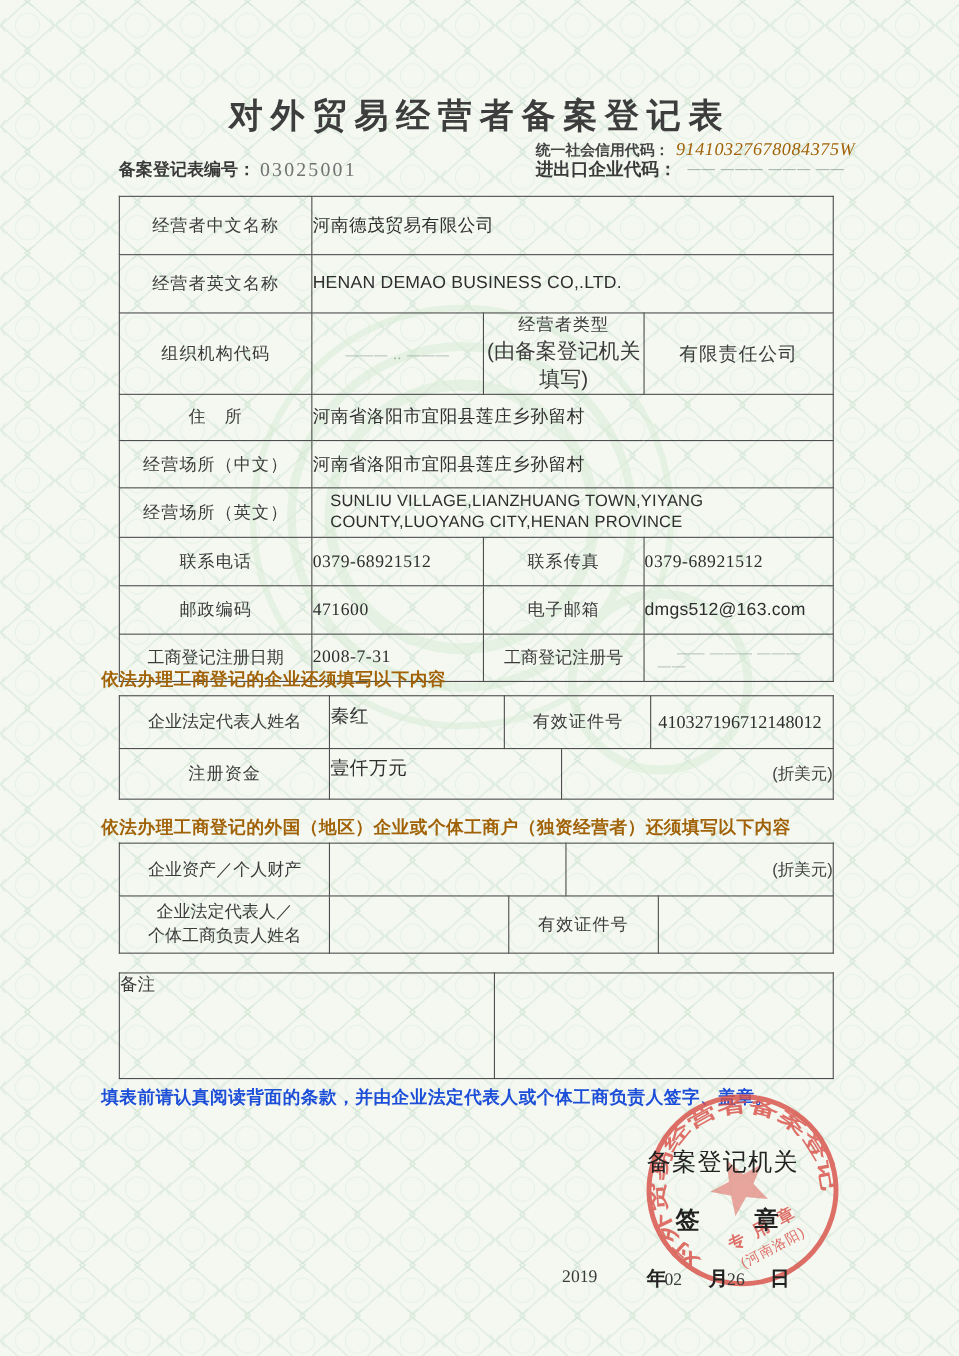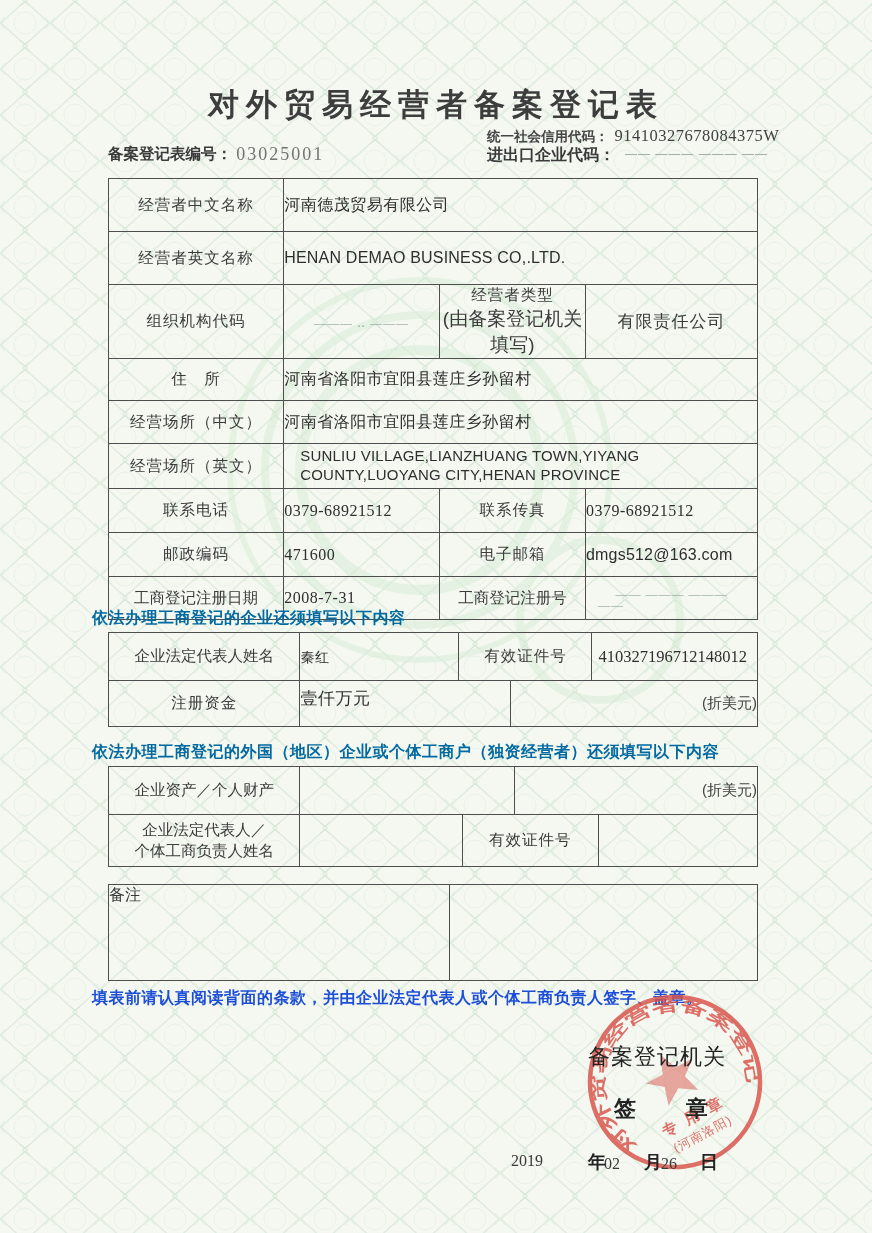--- a/index.html
+++ b/index.html
@@ -17,21 +17,21 @@
   }
   .hdr-left{top:144px;left:108px;font-size:15.5px;font-weight:bold;color:#3a3a3a;}
   .form-no{
     font-family:"Liberation Serif","DejaVu Serif",serif;
     font-size:18px;font-weight:normal;letter-spacing:2px;vertical-align:-1px;
   }
   .hdr-right{top:127px;left:487px;width:285px;line-height:1.15;}
   .credit-line{font-size:13.5px;font-weight:bold;color:#444;white-space:nowrap;}
   .credit-val{
     font-family:"Liberation Serif","DejaVu Serif",serif;font-weight:normal;
-    font-size:16.5px;color:#404040;letter-spacing:.5px;padding-left:6px;
+    font-size:16.5px;color:#a16207;letter-spacing:.5px;padding-left:6px;font-style:italic;
   }
   .ie-line{font-size:16px;font-weight:bold;color:#3a3a3a;white-space:nowrap;}
   .dashes{color:#97a8a0;font-size:12px;letter-spacing:1px;font-weight:normal;}
   .ie-dash{display:inline-block;vertical-align:2px;padding-left:10px;}
 
   table.form{border-collapse:collapse;table-layout:fixed;width:650px;}
   table.form td{border:1.6px solid #4e4e4e;padding:0;overflow:hidden;}
   td.lbl{
     text-align:center;vertical-align:middle;font-size:15.5px;color:#3b3b3b;
     letter-spacing:1px;
@@ -41,21 +41,21 @@
     vertical-align:middle;padding-left:22px;font-size:16px;color:#2e2e2e;
     font-family:"Liberation Serif","DejaVu Serif",serif;letter-spacing:.5px;
   }
   td.val.sans{font-family:"Liberation Sans","DejaVu Sans",sans-serif;letter-spacing:.2px;}
   td.val.tight{padding-left:6px;padding-right:2px;letter-spacing:0;}
   td.center{text-align:center;padding-left:0;}
   td.right{text-align:right;padding-right:12px;font-size:15px;color:#444;
     font-family:"Liberation Sans","DejaVu Sans",sans-serif;}
   td.top{vertical-align:top;padding-top:9px;padding-left:18px;font-size:16px;
     font-family:"Liberation Sans","DejaVu Sans",sans-serif;color:#3b3b3b;}
-  .heading{font-size:16px;font-weight:bold;color:#0369a1;letter-spacing:.5px;}
+  .heading{font-size:16px;font-weight:bold;color:#a16207;letter-spacing:.5px;}
   .note{font-size:16px;font-weight:bold;color:#1d4ed8;letter-spacing:.5px;}
   .authority{font-size:22px;font-weight:normal;color:#222;letter-spacing:1px;}
   .sign{font-size:22px;font-weight:bold;color:#222;letter-spacing:14px;}
   .dateline{font-size:18px;color:#222;}
   .dateline .num{
     font-family:"Liberation Serif","DejaVu Serif",serif;font-size:16px;color:#3a3a3a;
   }
   .dateline .unit{font-weight:bold;}
   .stamp-wrap{top:985px;left:578px;width:195px;height:195px;}
 </style>
@@ -168,21 +168,21 @@
     <colgroup>
         <col style="width:29.5%">
         <col style="width:24.5%">
         <col style="width:8%">
         <col style="width:12.5%">
         <col style="width:25.5%">
       </colgroup>
     <tbody>
         <tr style="height:48px">
       <td class="lbl" style="letter-spacing:0">企业法定代表人姓名</td>
-      <td class="val" style="vertical-align:top;padding-top:16px;font-size:14px">秦红</td>
+      <td class="val" style="vertical-align:top;padding-top:6px;font-size:17px">秦红</td>
       <td class="lbl" colspan="2">有效证件号</td>
       <td class="val tight" style="font-size:16.5px">410327196712148012</td>
     </tr>
     <tr style="height:46px">
       <td class="lbl">注册资金</td>
       <td class="val" colspan="2" style="vertical-align:top;padding-top:6px;font-size:17px">壹仟万元</td>
       <td class="right" colspan="2">(折美元)</td>
     </tr>
   </tbody>
     </table>

